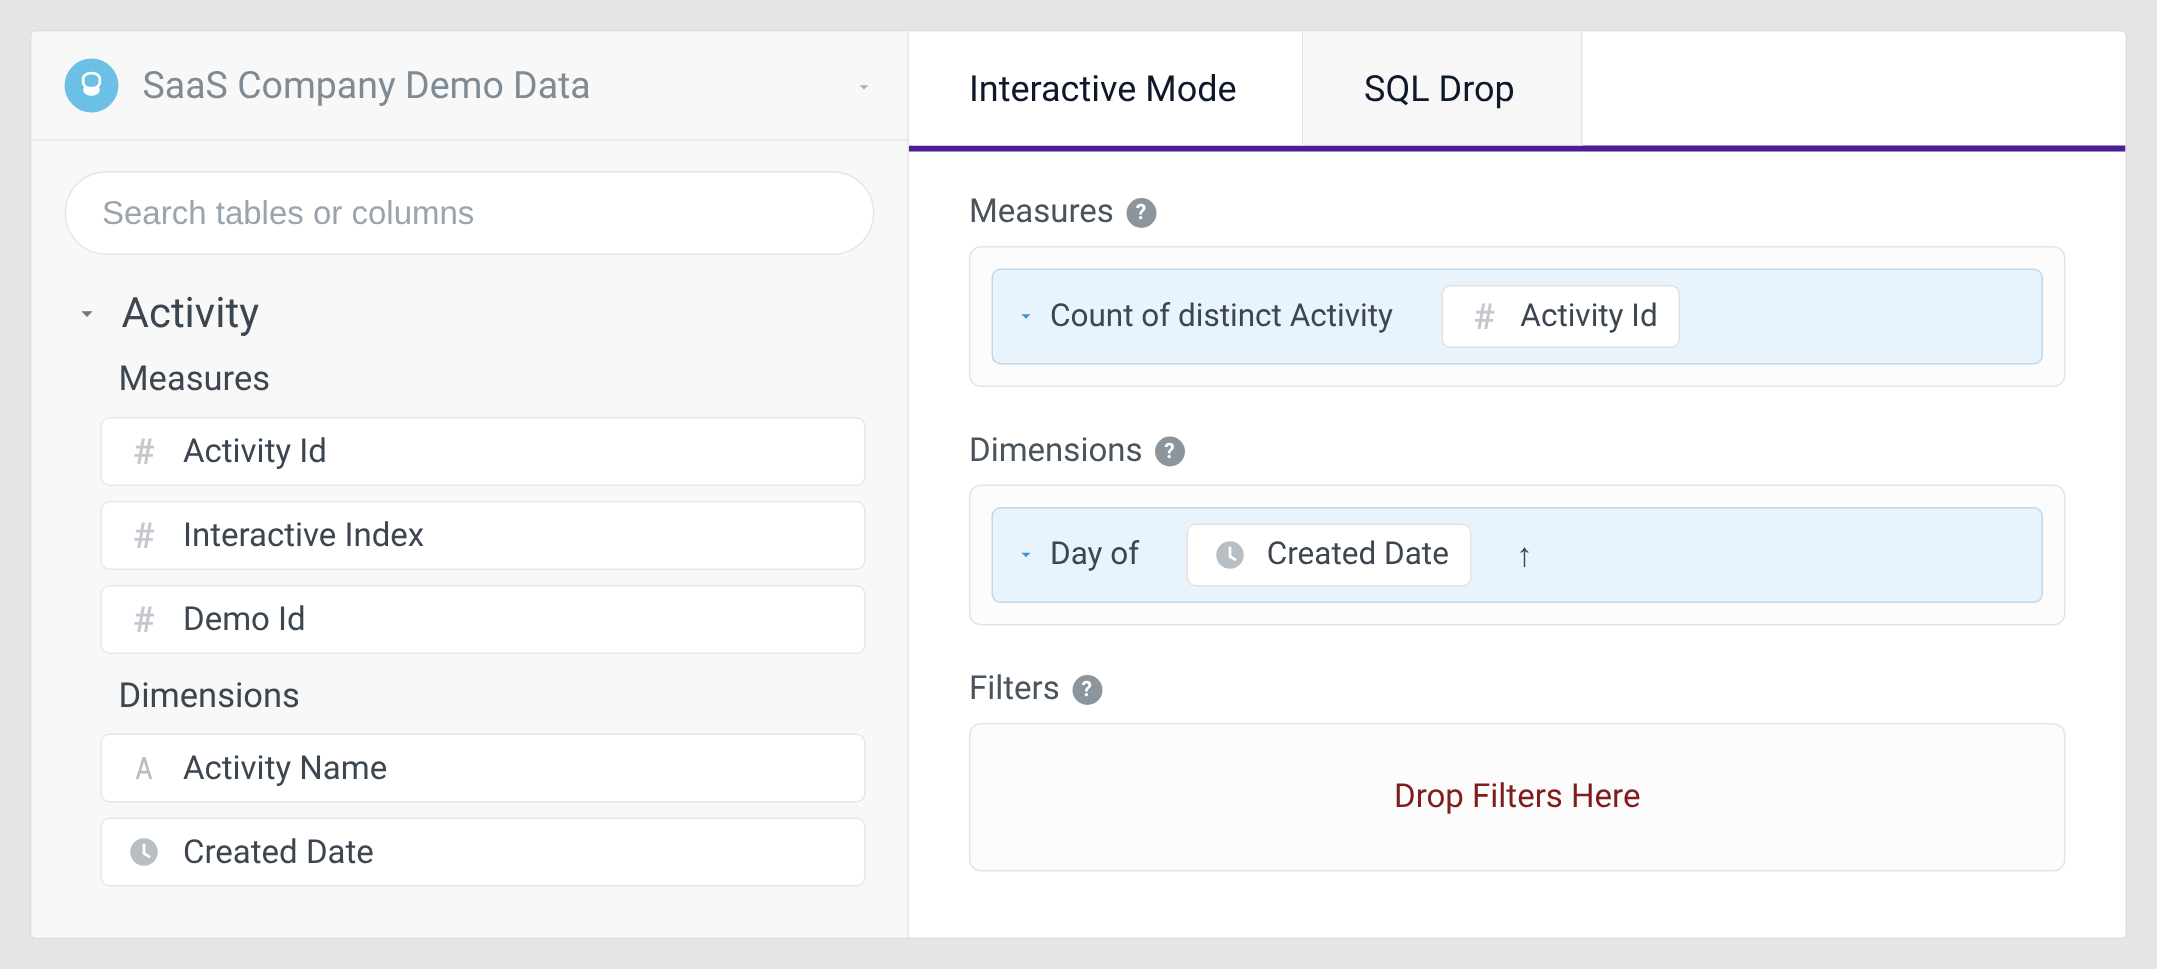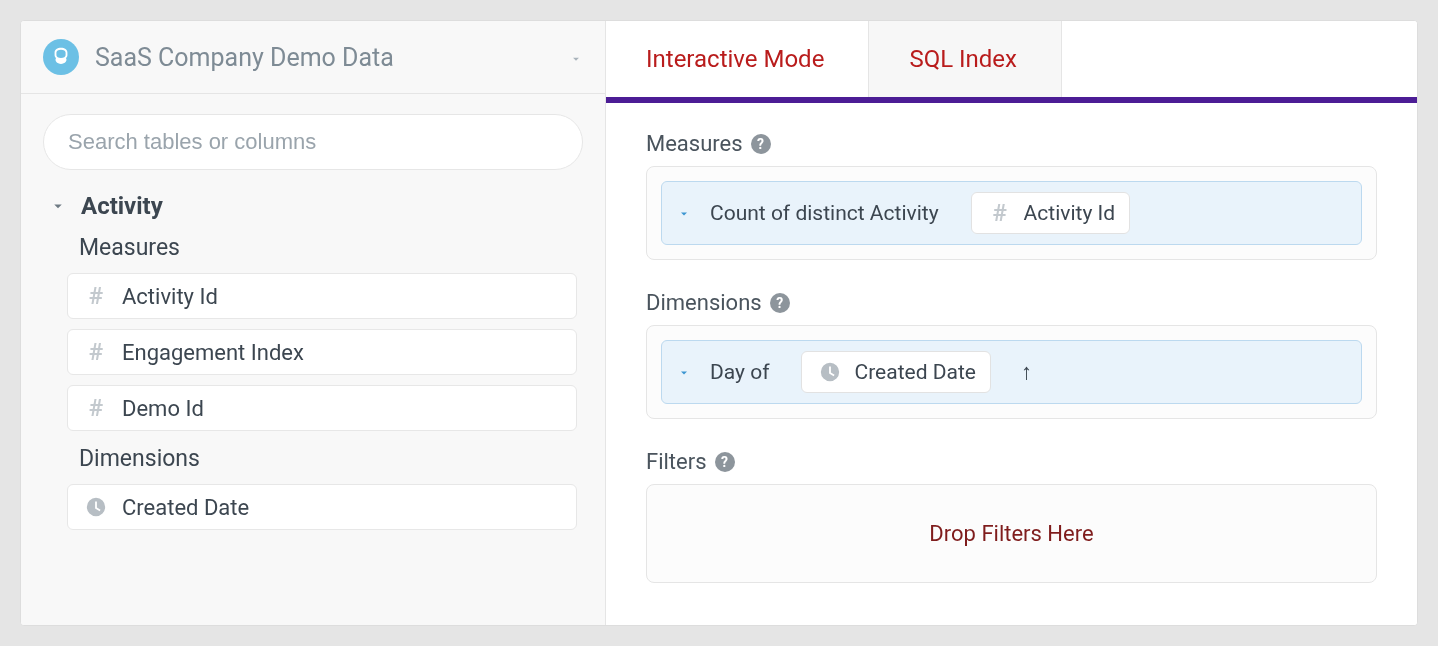--- a/index.html
+++ b/index.html
@@ -59,22 +59,22 @@
     font-size: 22px;
     color: #1d4ed8;
     outline: none;
   }
   .search::placeholder { color: #9aa4ac; }
 
   .table-group { margin-top: 22px; padding: 0 6px; }
   .table-header {
     display: flex; align-items: center;
     cursor: pointer;
-    font-size: 24px;
-    font-weight: 700;
+    font-size: 28px;
+    font-weight: 400;
     color: #3c4650;
   }
   .table-header .chev { margin-right: 14px; display:flex; }
   .table-header .chev svg { width: 18px; height: 18px; fill: #6e7a83; }
 
   .sub-section-title {
     font-size: 23px;
     color: #3c4650;
     margin: 14px 0 12px 30px;
   }
@@ -96,23 +96,23 @@
     color: #b7bec4;
     flex-shrink: 0;
   }
   .type-icon svg { width: 22px; height: 22px; fill: currentColor; }
   .hash { font-size: 24px; font-weight: 600; color: #c3c9ce; }
 
   
   .main { flex: 1; display: flex; flex-direction: column; background: #fff; }
   .tabs {
     display: flex;
-    border-bottom: 6px solid #4c1d95;
+    border-bottom: 4px solid #4c1d95;
     font-size: 24px;
-    color: #b91c1c;
+    color: #0f172a;
   }
   .tab { padding: 24px 44px 24px 40px; cursor: pointer; }
   .tab.active { background: #fff; border-right: 1px solid #e5e5e5; }
   .tab.inactive { background: #f7f7f7; border-right: 1px solid #e5e5e5; }
 
   .builder { padding: 28px 40px; }
   .section { margin-bottom: 30px; }
   .section-label {
     display: flex; align-items: center; gap: 8px;
     font-size: 22px; color: #4a545d; margin-bottom: 10px;
@@ -141,21 +141,21 @@
     border: 1px solid #bcd9ef;
     border-radius: 6px;
     display: flex; align-items: center;
     font-size: 21px;
     color: #3c4650;
     width: 100%;
     overflow: hidden;
   }
   .pill-seg {
     padding: 10px 16px;
-    display: flex; align-items: flex-start; gap: 20px;
+    display: flex; align-items: flex-start; gap: 10px;
   }
   .pill-seg .tri svg { width: 12px; height: 12px; fill: #3b95d1; }
   .inner-chip {
     background: #fff;
     border: 1px solid #e2e2e2;
     border-radius: 6px;
     padding: 6px 14px;
     display: flex; align-items: center; gap: 10px;
     color: #3c4650;
   }
@@ -197,47 +197,55 @@
         </div>
 
         <div class="sub-section-title">Measures</div>
         <div class="field-list">
           <div class="field-card">
             <span class="type-icon hash">#</span>
             <span>Activity Id</span>
           </div>
           <div class="field-card">
             <span class="type-icon hash">#</span>
-            <span>Engagement Index</span>
+            <span>Interactive Index</span>
           </div>
           <div class="field-card">
             <span class="type-icon hash">#</span>
             <span>Demo Id</span>
           </div>
         </div>
 
         <div class="sub-section-title">Dimensions</div>
         <div class="field-list">
+          <div class="field-card">
+            <span class="type-icon">
+              <svg viewBox="0 0 24 24">
+                  <path d="M11 4h2l5 16h-2.2l-1.2-4H9.4l-1.2 4H6L11 4zm-1 10h4l-2-6.7L10 14z"></path>
+                </svg>
+            </span>
+            <span>Activity Name</span>
+          </div>
           <div class="field-card">
             <span class="type-icon">
               <svg viewBox="0 0 24 24">
                   <path d="M12 2a10 10 0 100 20 10 10 0 000-20zm1 10.6l4 2.3-1 1.7-5-2.9V6h2v6.6z"></path>
                 </svg>
             </span>
             <span>Created Date</span>
           </div>
         </div>
       </div>
     </div>
   </aside>
 
   <main class="main">
     <div class="tabs">
       <div class="tab active">Interactive Mode</div>
-      <div class="tab inactive">SQL Index</div>
+      <div class="tab inactive">SQL Drop</div>
     </div>
 
     <div class="builder">
 
       <div class="section">
         <div class="section-label">
           <span>Measures</span>
           <span class="help-icon">?</span>
         </div>
         <div class="dropzone">

